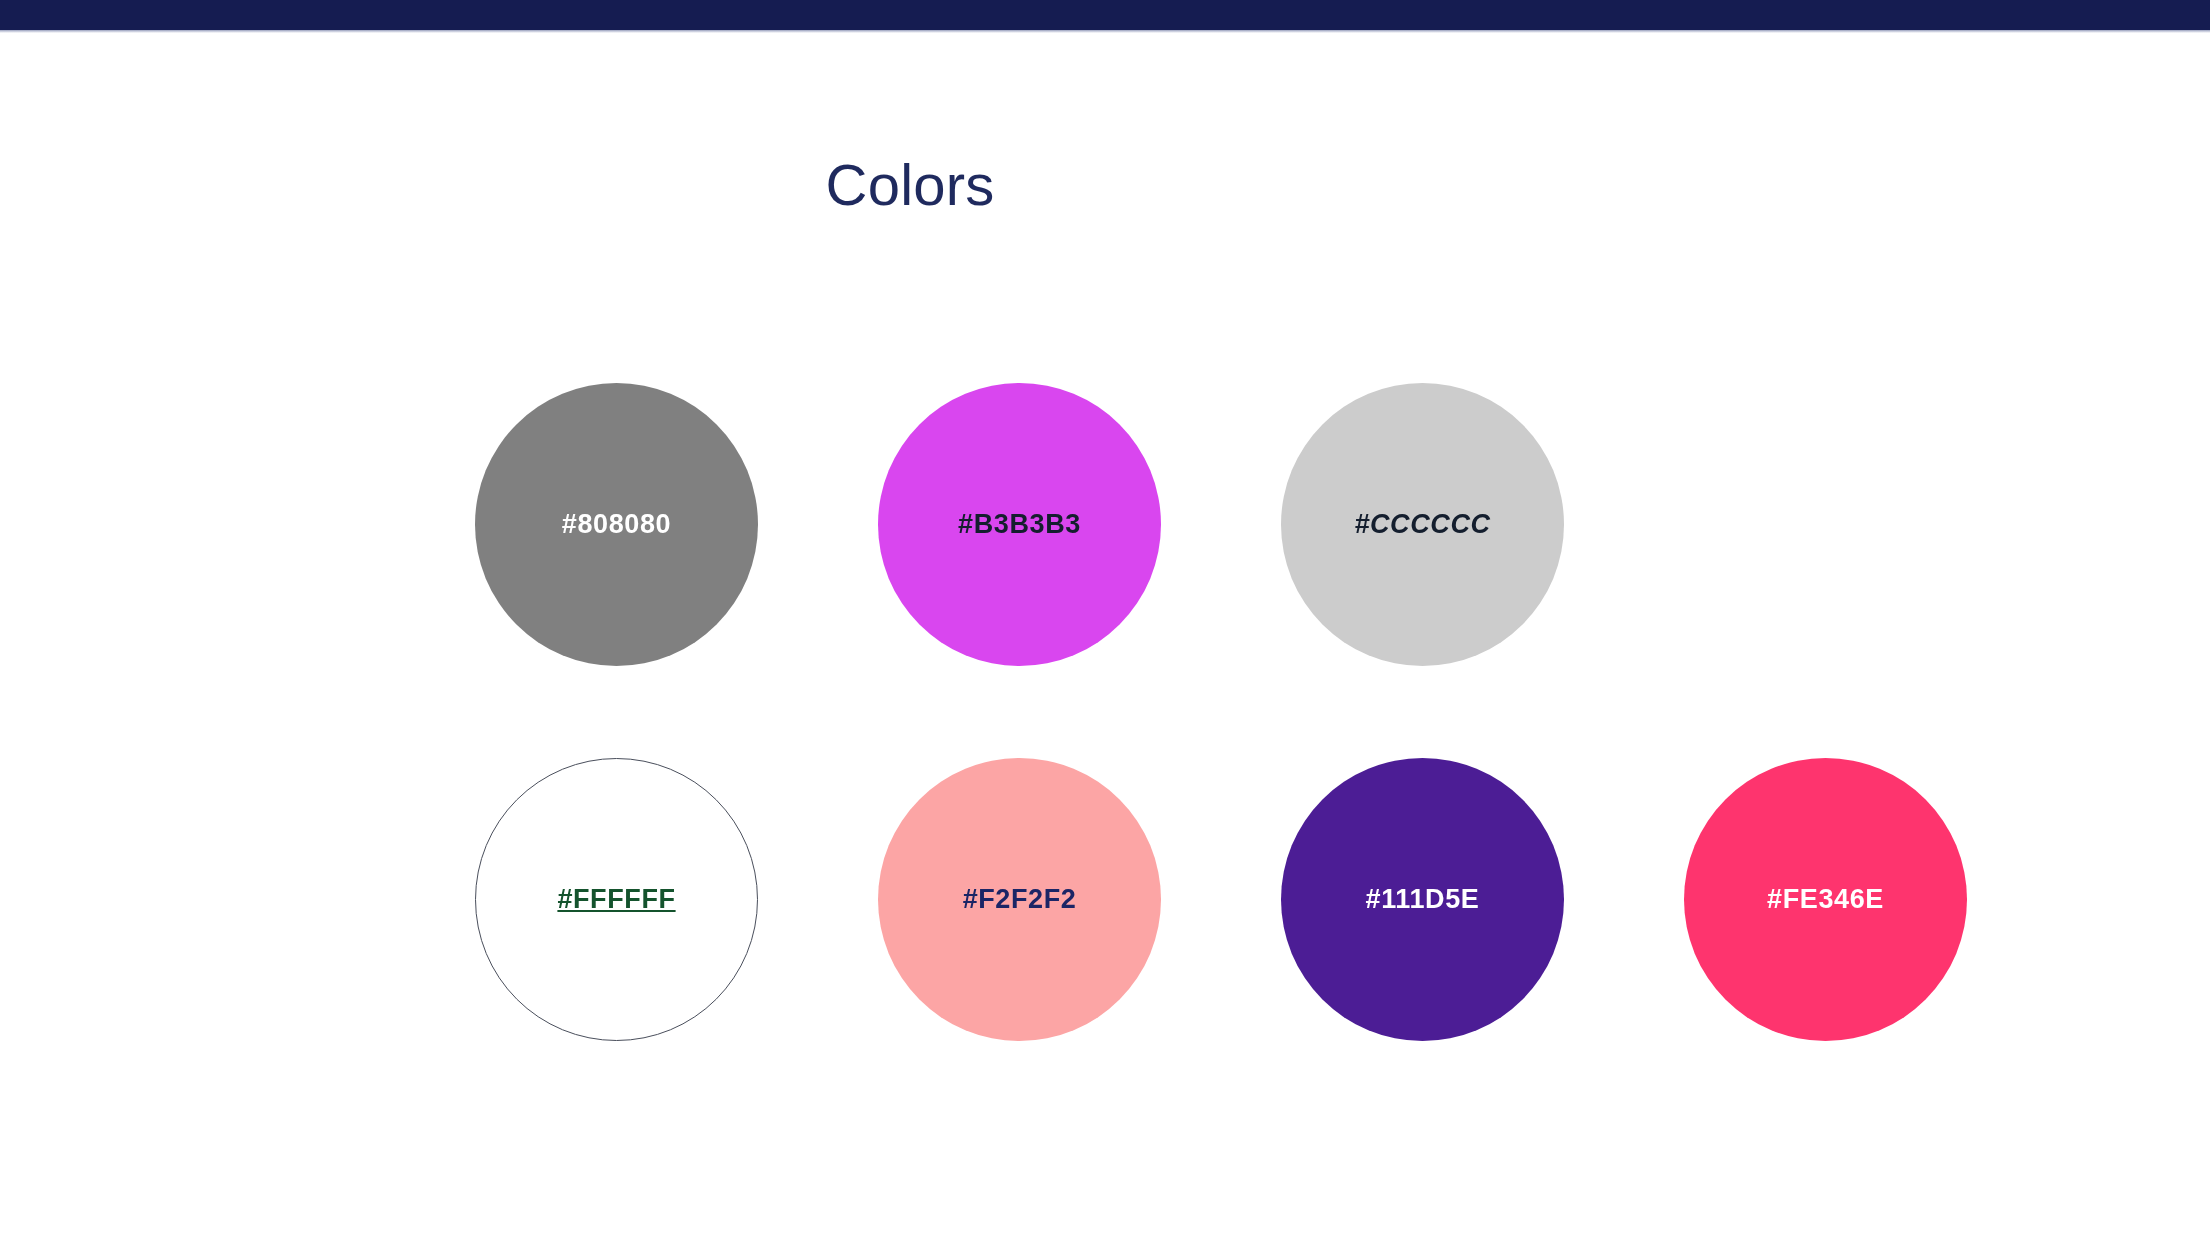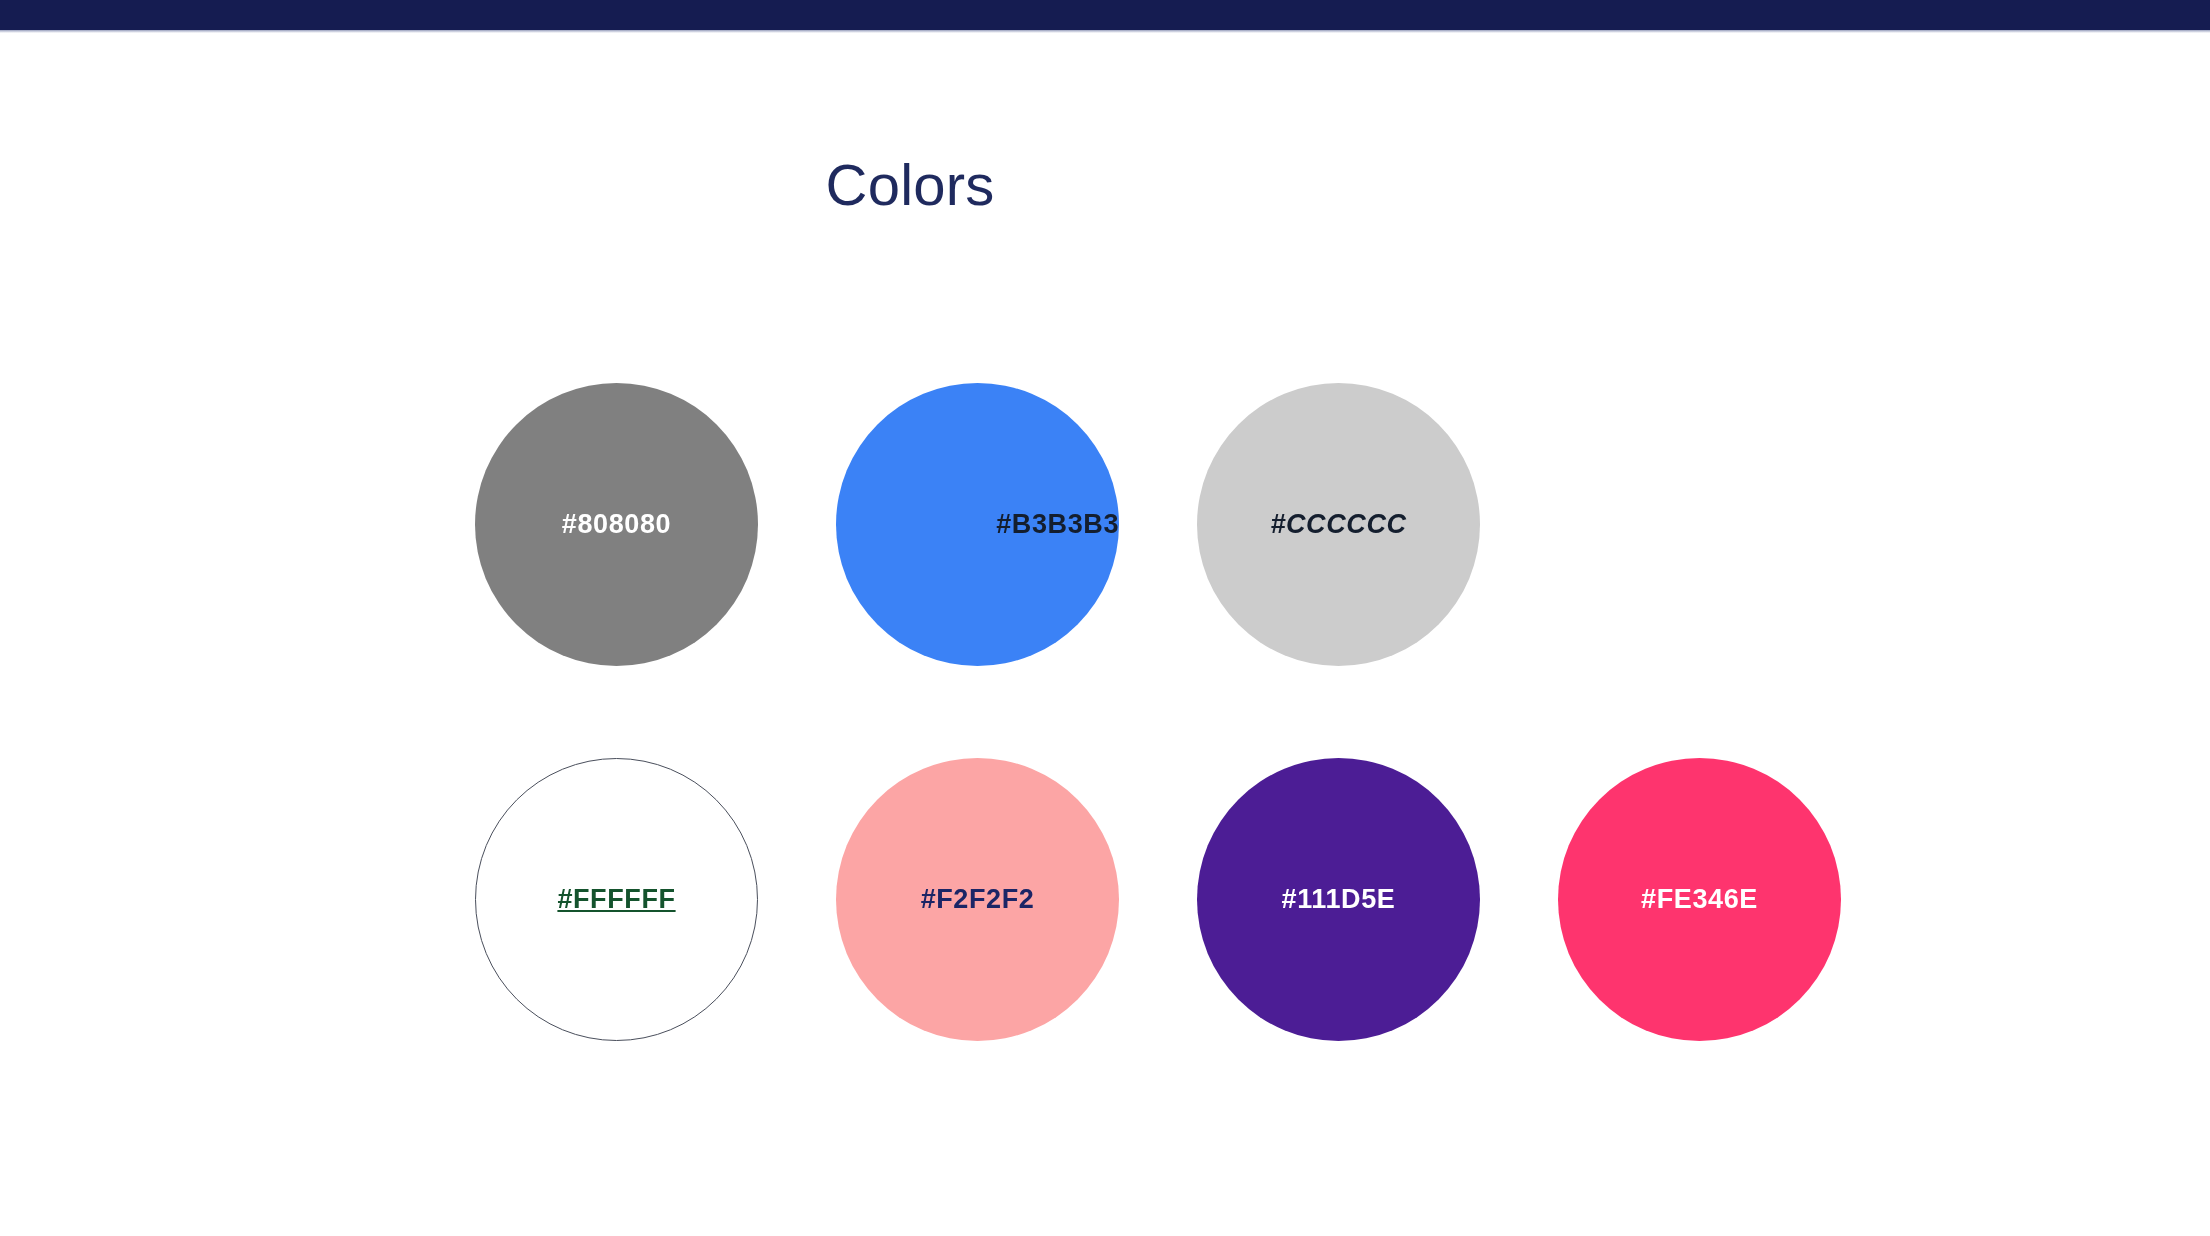--- a/index.html
+++ b/index.html
@@ -54,21 +54,21 @@
     top: 383px;
     left: 475px;
     width: 1510px;
     display: flex;
     flex-direction: column;
     row-gap: 92px;
   }
   .swatch-row {
     display: flex;
     flex-direction: row;
-    column-gap: 78px;
+    column-gap: 120px;
   }
   .swatch {
     width: 283px;
     height: 283px;
     border-radius: 50%;
     display: flex;
     align-items: center;
     justify-content: center;
     box-sizing: border-box;
     flex: 0 0 auto;
@@ -88,21 +88,21 @@
 <div id="top-bar-underline"></div>
 
 <div id="page-title" style="color: rgb(31, 42, 94);">Colors</div>
 
 <div id="swatch-grid">
 
   <div class="swatch-row">
     <div class="swatch" style="background: rgb(128, 128, 128); color: rgb(255, 255, 255);">
       <span class="swatch-label">#808080</span>
     </div>
-    <div class="swatch" style="background: #3b82f6; color: rgb(20, 30, 46); justify-content: flex-end;">
+    <div class="swatch" style="background: #d946ef; color: rgb(20, 30, 46);">
       <span class="swatch-label">#B3B3B3</span>
     </div>
     <div class="swatch" style="background: rgb(204, 204, 204); color: rgb(20, 30, 46); font-style: italic;">
       <span class="swatch-label">#CCCCCC</span>
     </div>
   </div>
 
   <div class="swatch-row">
     <div class="swatch" style="background: rgb(255, 255, 255); color: #14532d; border: 1px solid rgb(74, 79, 92); text-decoration: underline;">
       <span class="swatch-label">#FFFFFF</span>

